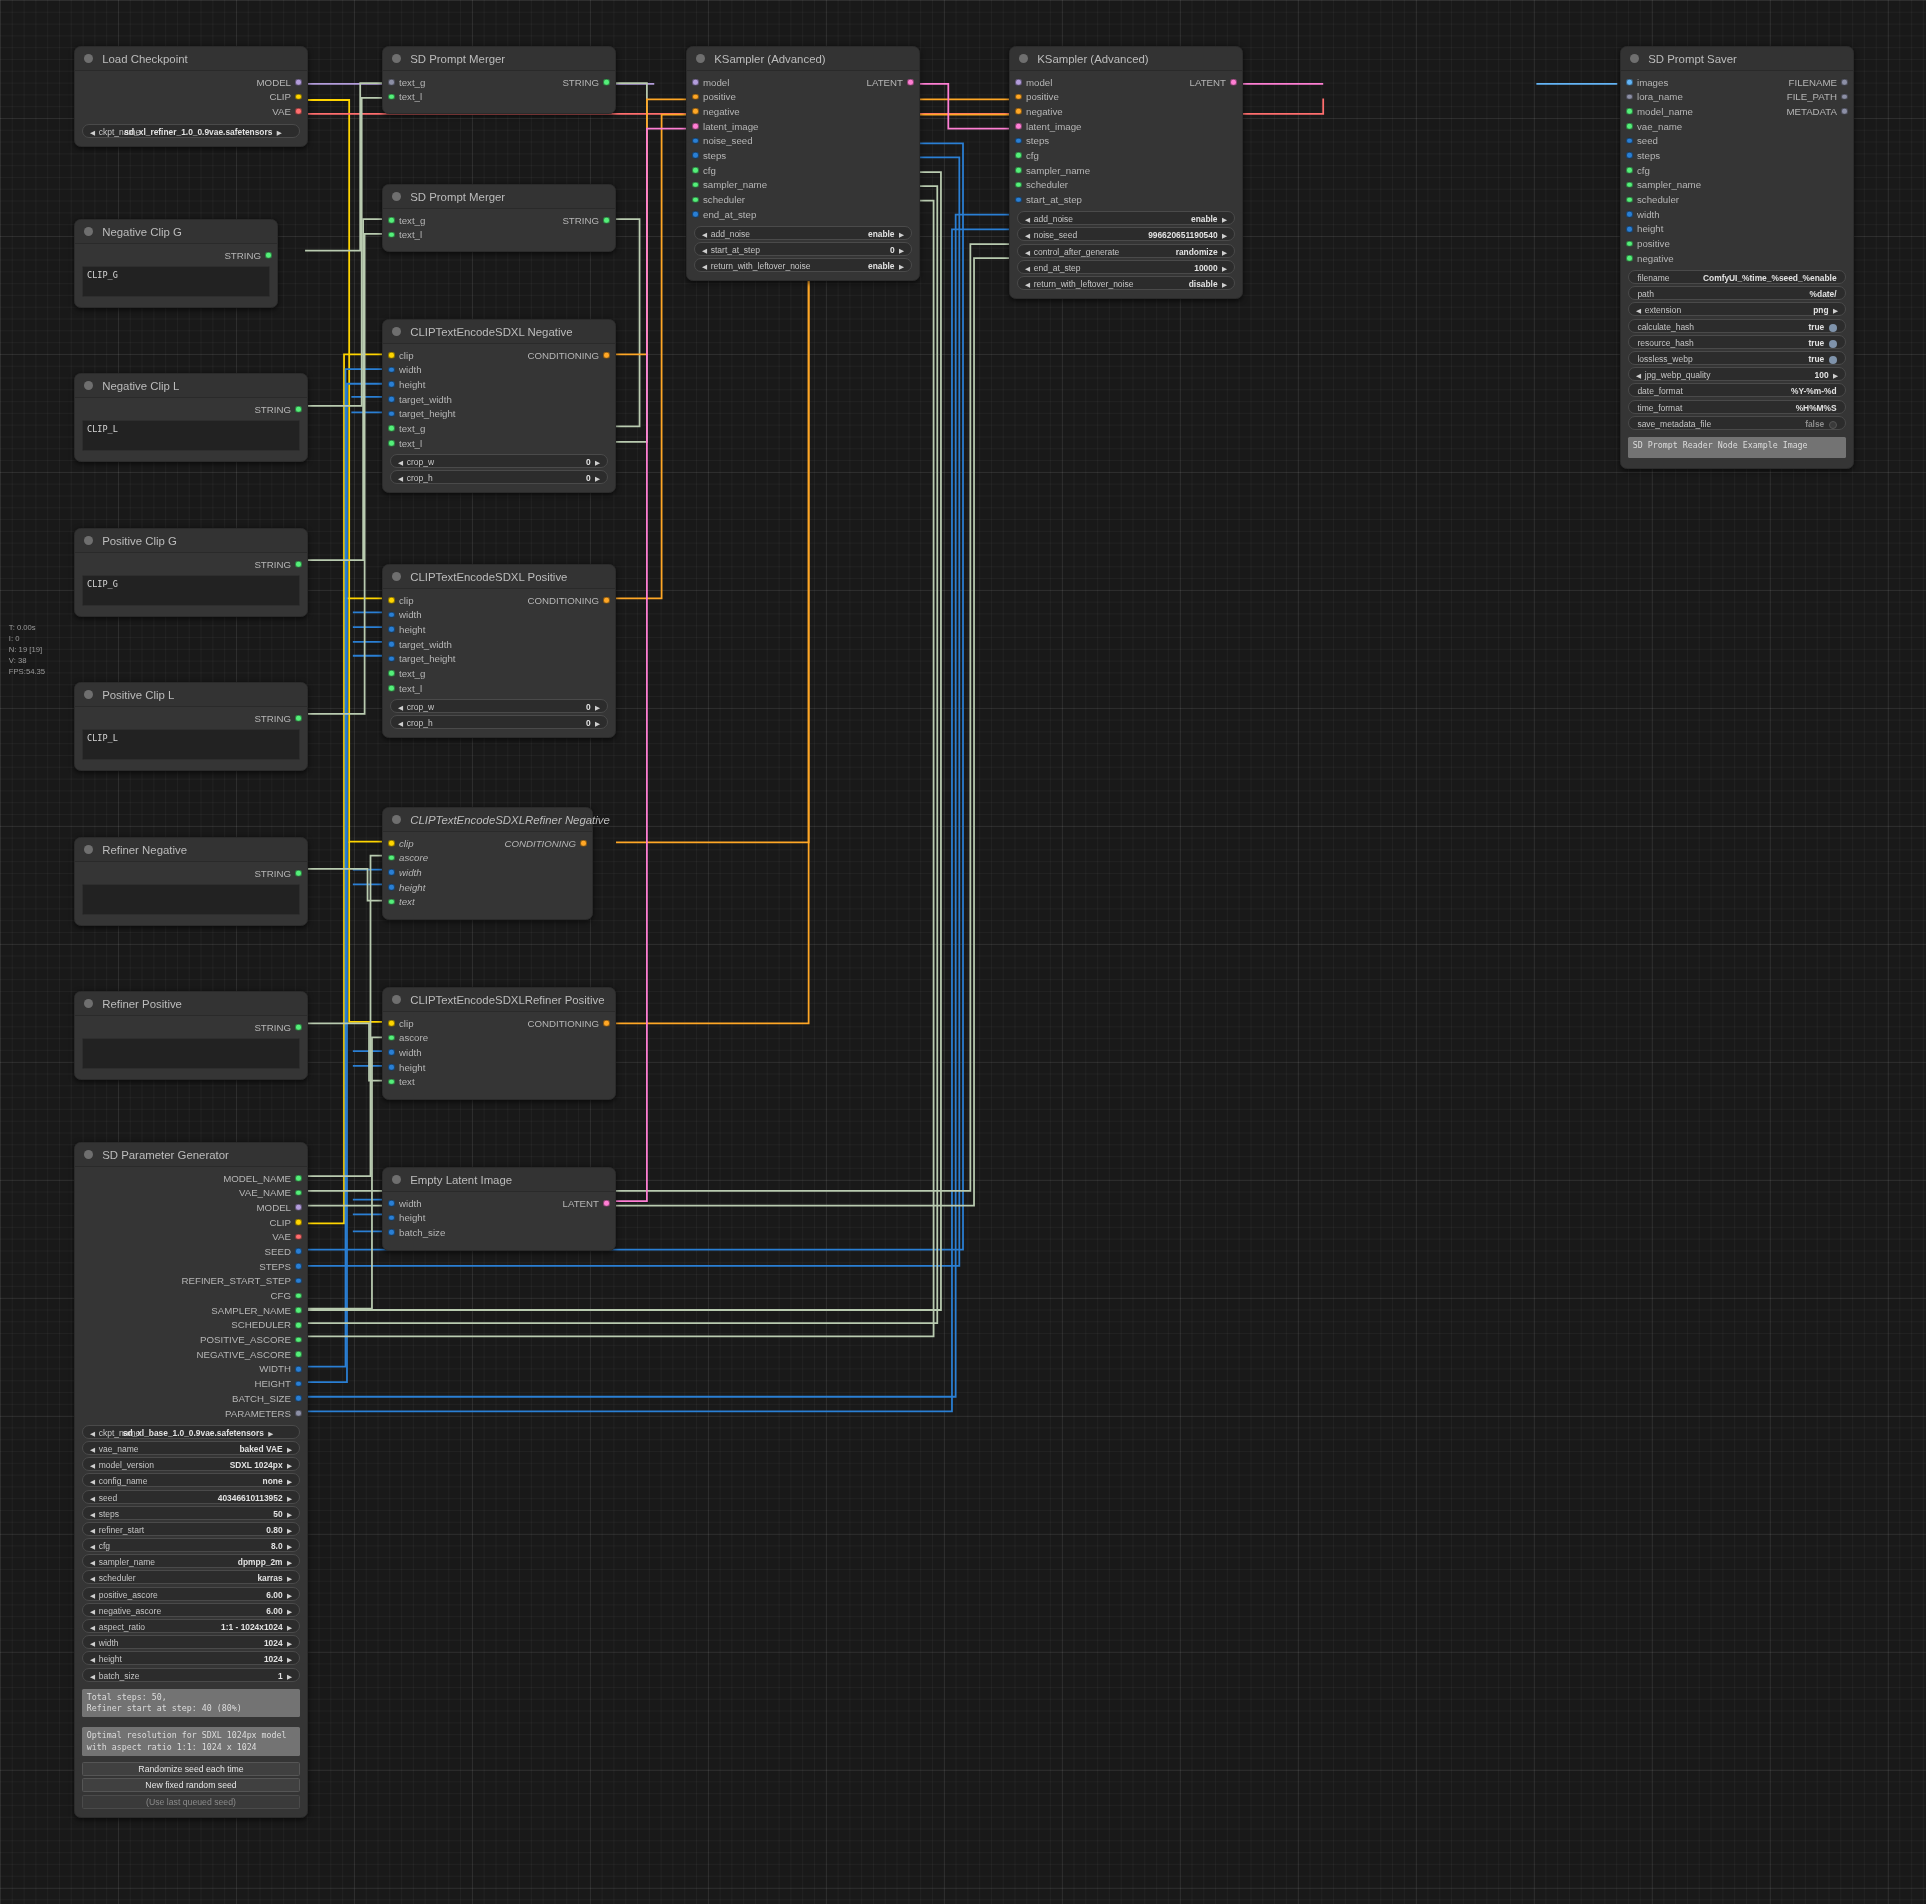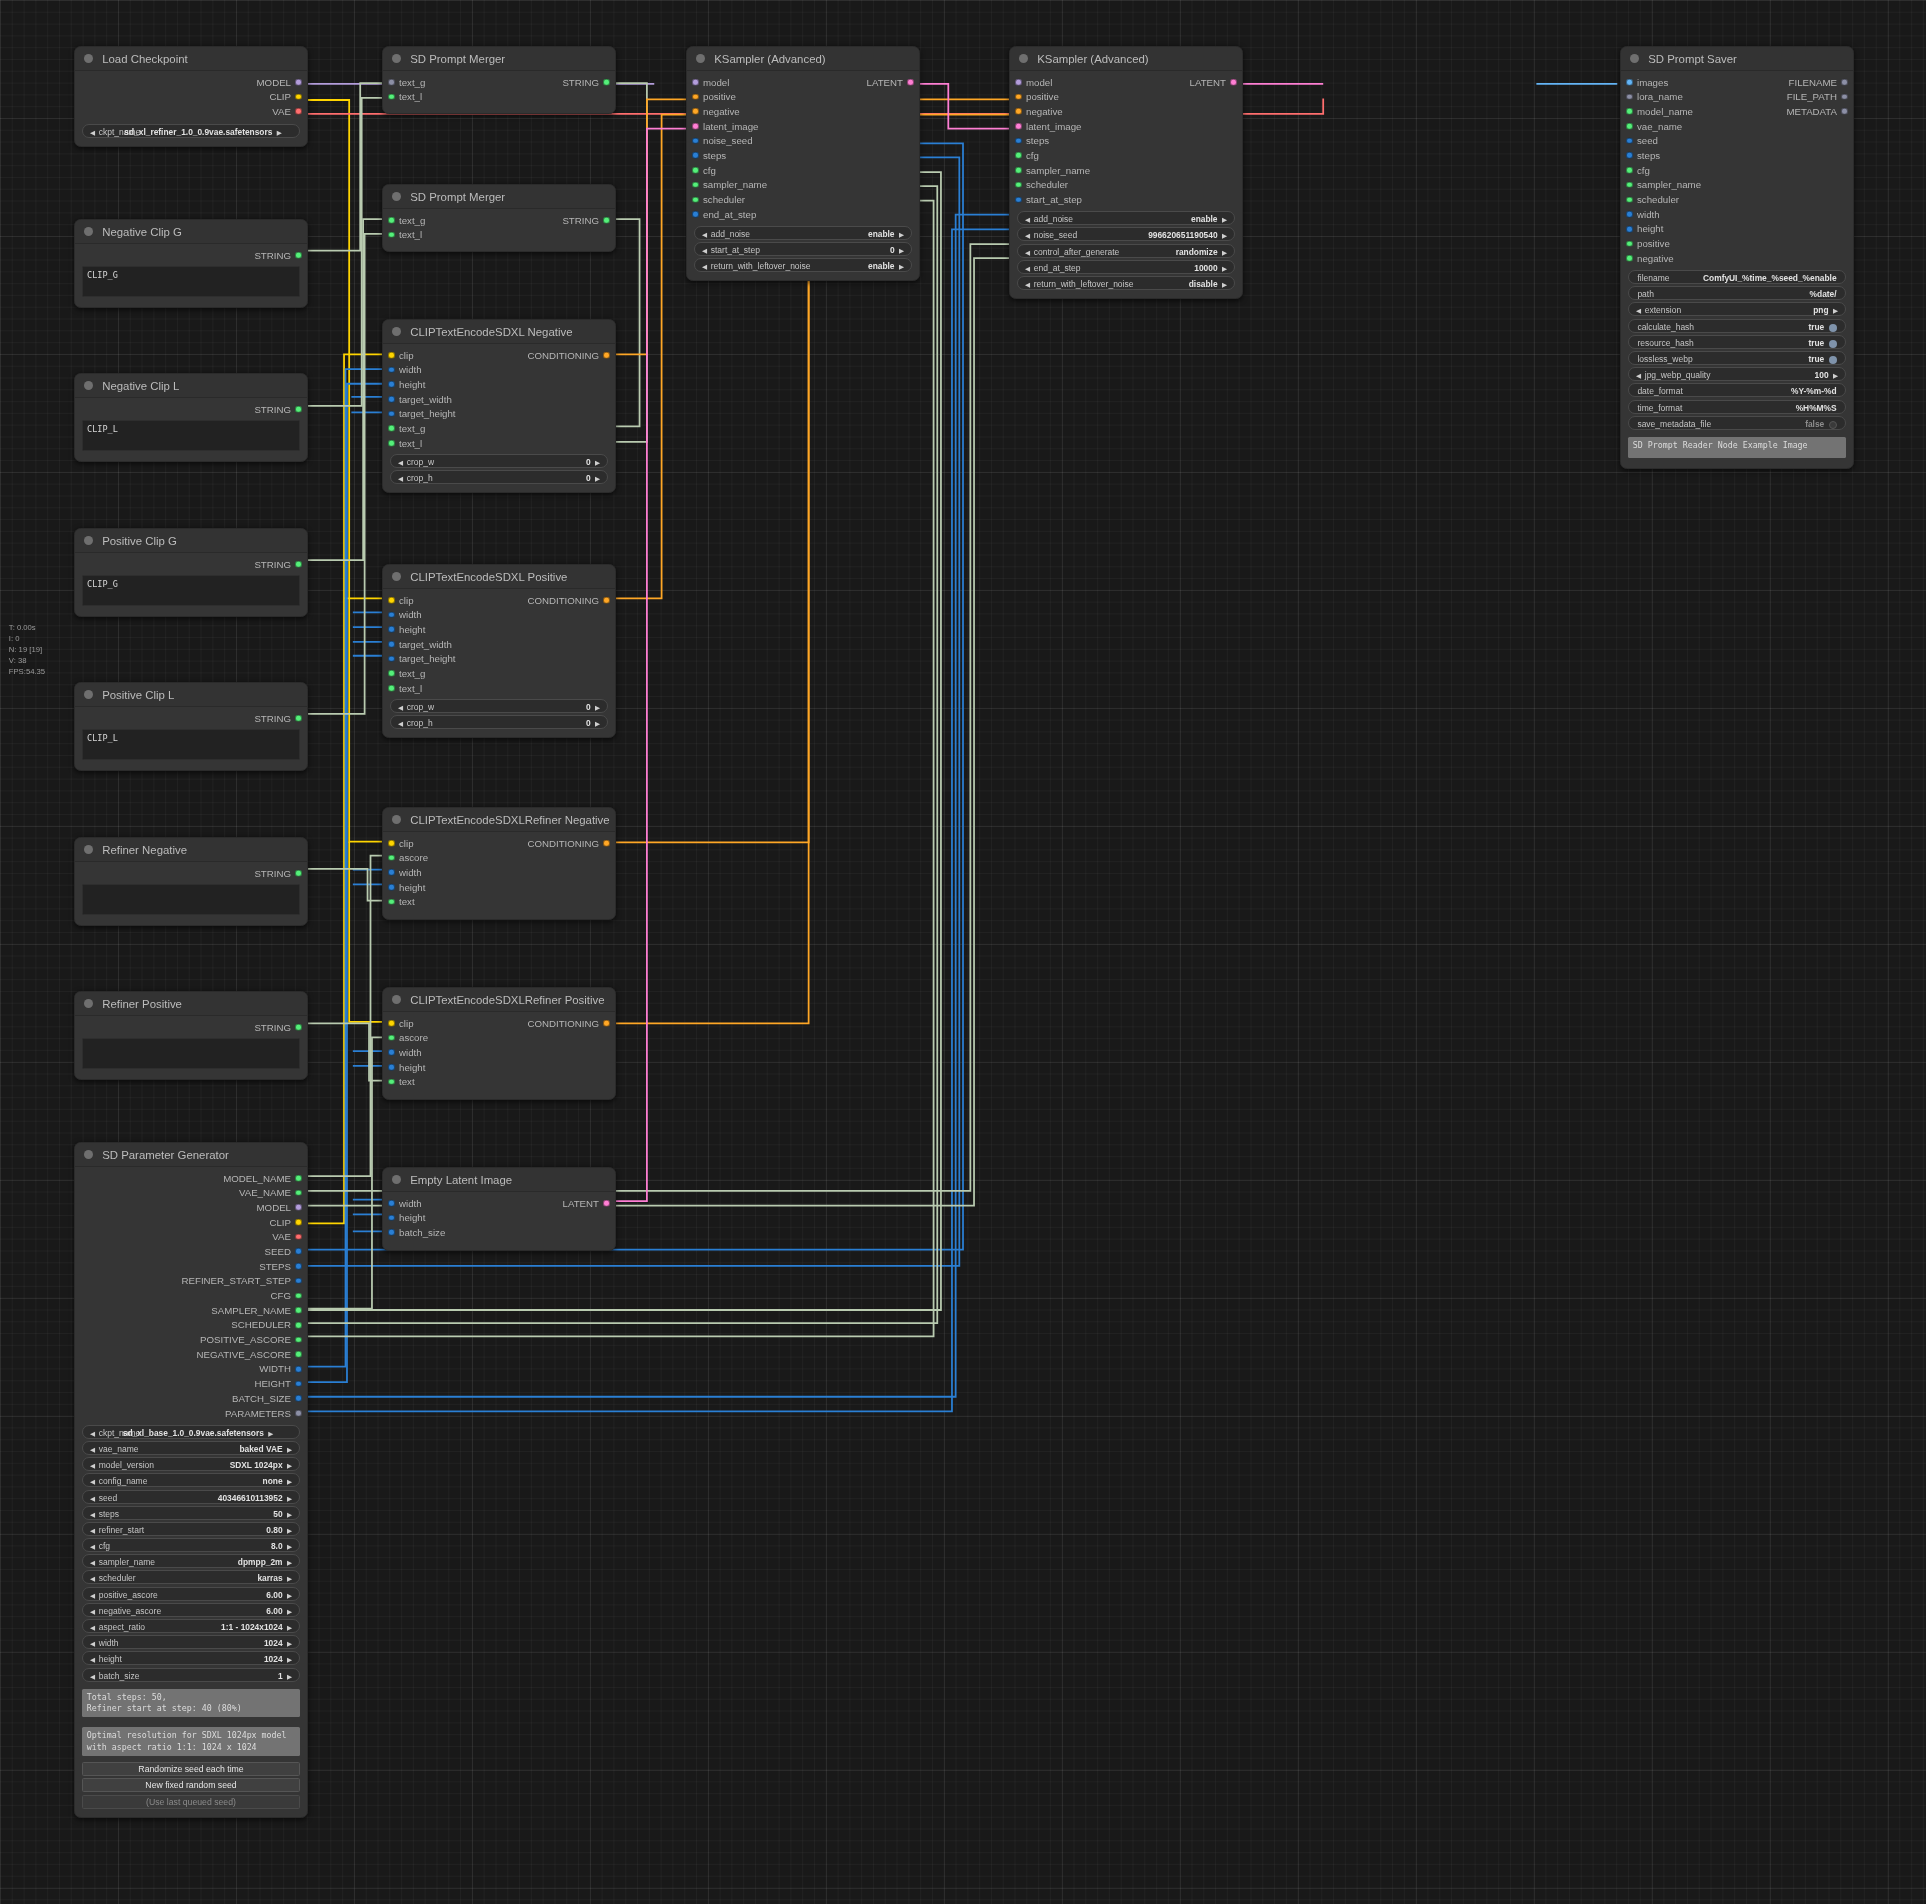--- a/index.html
+++ b/index.html
@@ -260,21 +260,21 @@
         </div>
       <div class="widget" style="margin-top:5.1px;">
         <span class="arr l">◀</span>
         <span class="wname">ckpt_name</span>
         <span class="wval" style="margin-left:-16px;">sd_xl_refiner_1.0_0.9vae.safetensors</span>
         <span class="arr r">▶</span>
       </div>
     </div>
   </div>
 
-  <div class="node" style="left:74px; top:219px; width:234px;">
+  <div class="node" style="left:74px; top:219px; width:204px;">
     <div class="node-title">
       <span class="node-dot"></span>
       <span class="node-title-text">Negative Clip G</span>
     </div>
     <div class="node-body">
       <div class="slot out">
           <span>STRING</span>
           <span class="pip c-str"></span>
         </div>
       <div class="textbox" style="height:31px;">CLIP_G</div>
@@ -667,21 +667,21 @@
       </div>
       <div class="widget">
         <span class="arr l">◀</span>
         <span class="wname">crop_h</span>
         <span class="wval">0</span>
         <span class="arr r">▶</span>
       </div>
     </div>
   </div>
 
-  <div class="node" style="left:382px; top:807px; width:234px;">
+  <div class="node" style="left:382px; top:807px; width:211px;font-style:italic;">
     <div class="node-title">
       <span class="node-dot"></span>
       <span class="node-title-text">CLIPTextEncodeSDXLRefiner Negative</span>
     </div>
     <div class="node-body" style="padding-bottom:10.3px;">
       <div class="slot in" style="position:relative;">
         <span class="pip c-clip"></span>
         <span>clip</span>
         <span style="position:absolute;right:16px;color:#b6b6b6;">CONDITIONING</span>
         <span class="pip c-cond" style="left:auto;right:5.1px;"></span>

